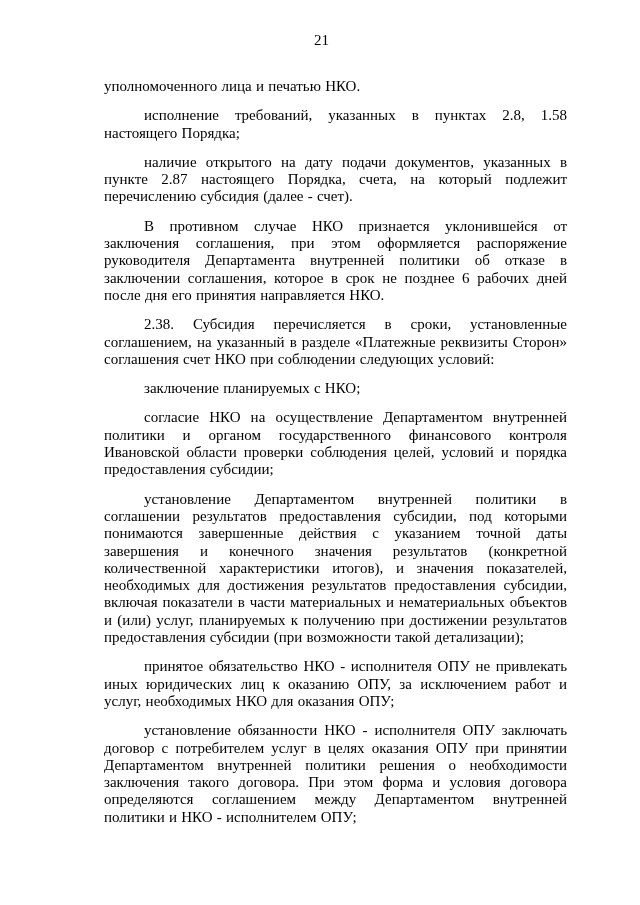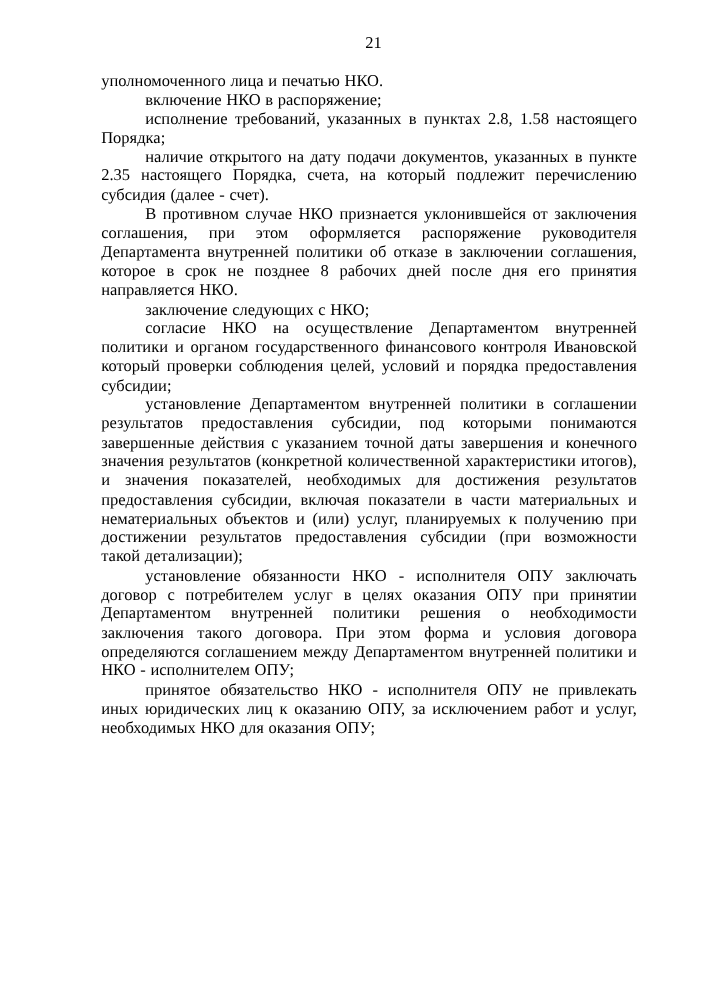--- a/index.html
+++ b/index.html
@@ -12,55 +12,55 @@
       width: 640px;
       height: 905px;
       background: #ffffff;
       font-family: "Liberation Serif", "DejaVu Serif", serif;
       color: #000000;
       overflow: hidden;
     }
     .page-number {
       position: absolute;
       top: 32px;
-      left: 96px;
+      left: 78px;
       width: 487px;
       text-align: center;
       font-size: 15px;
       line-height: 17px;
     }
     .doc-body {
       position: absolute;
       top: 66px;
       left: 92px;
       width: 487px;
       font-size: 15px;
       line-height: 17.3px;
       text-align: justify;
       word-spacing: 0.5px;
     }
     .doc-body p {
-      margin: 0;
+      margin: 12px;
       padding: 0;
     }
     .doc-body p.indent {
       text-indent: 40px;
     }
   </style>
 </head>
 <body>
 
 <div class="page">
   <div class="page-number">21</div>
 
   <div class="doc-body">
     <p>уполномоченного лица и печатью НКО.</p>
-    <p class="indent">включение НКО в распоряжение;</p>
     <p class="indent">исполнение требований, указанных в пунктах 2.8, 1.58 настоящего Порядка;</p>
-    <p class="indent">наличие открытого на дату подачи документов, указанных в пункте 2.35 настоящего Порядка, счета, на который подлежит перечислению субсидия (далее - счет).</p>
-    <p class="indent">В противном случае НКО признается уклонившейся от заключения соглашения, при этом оформляется распоряжение руководителя Департамента внутренней политики об отказе в заключении соглашения, которое в срок не позднее 8 рабочих дней после дня его принятия направляется НКО.</p>
-    <p class="indent">заключение следующих с НКО;</p>
-    <p class="indent">согласие НКО на осуществление Департаментом внутренней политики и органом государственного финансового контроля Ивановской который проверки соблюдения целей, условий и порядка предоставления субсидии;</p>
+    <p class="indent">наличие открытого на дату подачи документов, указанных в пункте 2.87 настоящего Порядка, счета, на который подлежит перечислению субсидия (далее - счет).</p>
+    <p class="indent">В противном случае НКО признается уклонившейся от заключения соглашения, при этом оформляется распоряжение руководителя Департамента внутренней политики об отказе в заключении соглашения, которое в срок не позднее 6 рабочих дней после дня его принятия направляется НКО.</p>
+    <p class="indent">2.38. Субсидия перечисляется в сроки, установленные соглашением, на указанный в разделе «Платежные реквизиты Сторон» соглашения счет НКО при соблюдении следующих условий:</p>
+    <p class="indent">заключение планируемых с НКО;</p>
+    <p class="indent">согласие НКО на осуществление Департаментом внутренней политики и органом государственного финансового контроля Ивановской области проверки соблюдения целей, условий и порядка предоставления субсидии;</p>
     <p class="indent">установление Департаментом внутренней политики в соглашении результатов предоставления субсидии, под которыми понимаются завершенные действия с указанием точной даты завершения и конечного значения результатов (конкретной количественной характеристики итогов), и значения показателей, необходимых для достижения результатов предоставления субсидии, включая показатели в части материальных и нематериальных объектов и (или) услуг, планируемых к получению при достижении результатов предоставления субсидии (при возможности такой детализации);</p>
+    <p class="indent">принятое обязательство НКО - исполнителя ОПУ не привлекать иных юридических лиц к оказанию ОПУ, за исключением работ и услуг, необходимых НКО для оказания ОПУ;</p>
     <p class="indent">установление обязанности НКО - исполнителя ОПУ заключать договор с потребителем услуг в целях оказания ОПУ при принятии Департаментом внутренней политики решения о необходимости заключения такого договора. При этом форма и условия договора определяются соглашением между Департаментом внутренней политики и НКО - исполнителем ОПУ;</p>
-    <p class="indent">принятое обязательство НКО - исполнителя ОПУ не привлекать иных юридических лиц к оказанию ОПУ, за исключением работ и услуг, необходимых НКО для оказания ОПУ;</p>
   </div>
 </div>
 
 </body></html>

